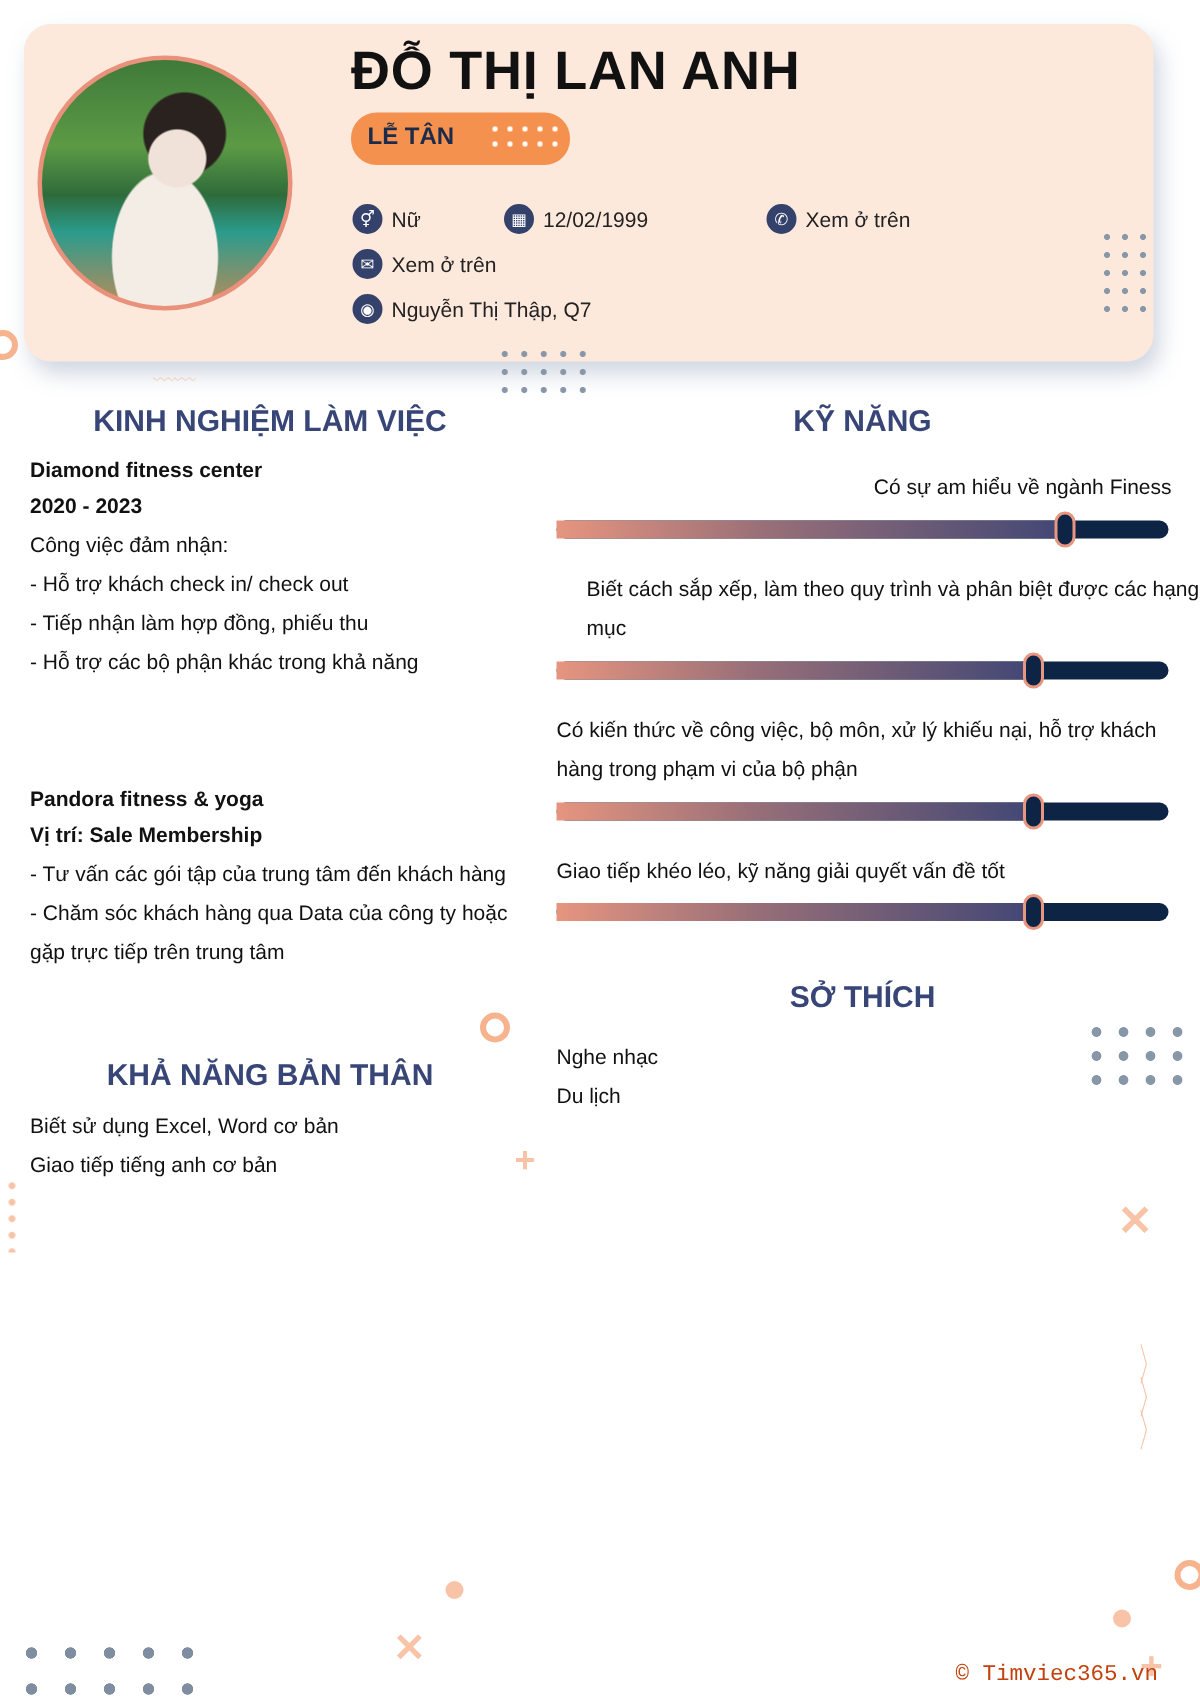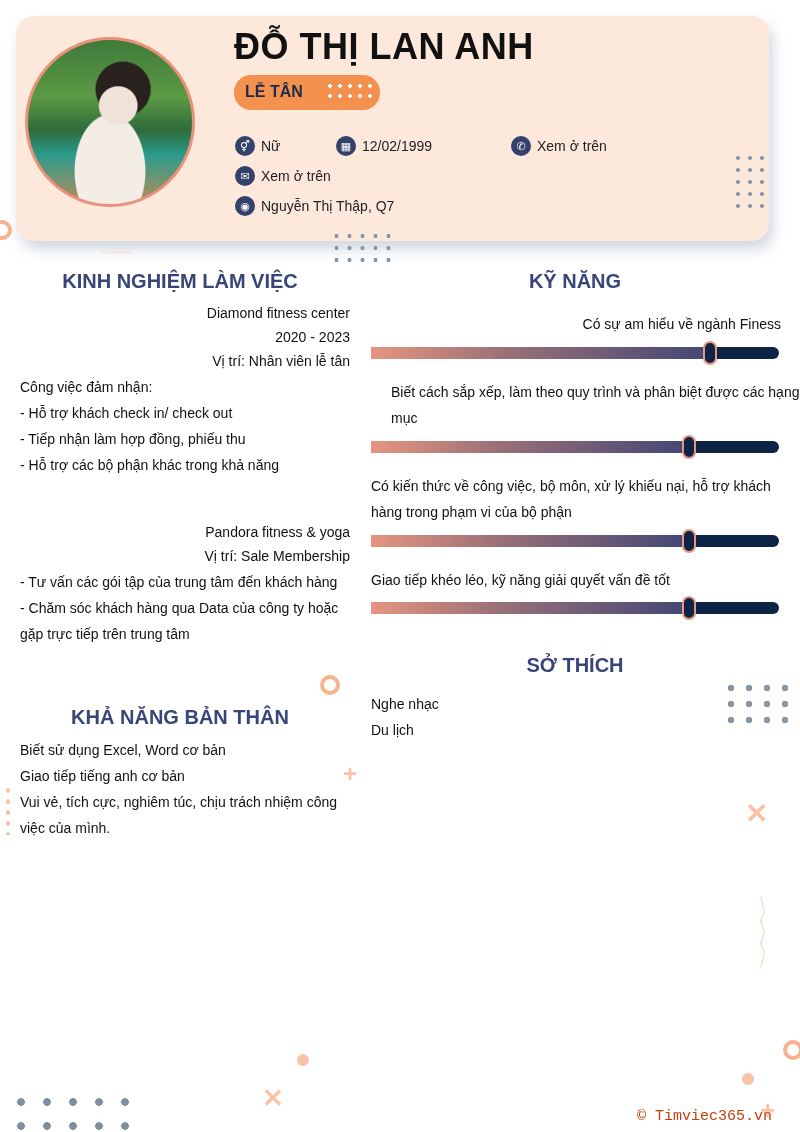--- a/index.html
+++ b/index.html
@@ -14,21 +14,21 @@
   .job-badge { position: absolute; left: 234px; top: 75px; width: 146px; height: 35px; background: #f5914f; border-radius: 17px; }
   .job-badge .label { position: absolute; left: 11px; top: 8px; font-size: 16px; font-weight: bold; color: #1c2b4a; }
   .badge-dots { position: absolute; left: 91px; top: 6px; width: 50px; height: 20px;
     background-image: radial-gradient(circle, #fff 1.6px, transparent 2px); background-size: 10px 10px; }
   .info { position: absolute; display: flex; align-items: center; font-size: 14px; color: #222; }
   .info .ic { width: 20px; height: 20px; border-radius: 50%; background: #33416b; color: #fff; font-size: 11px; display: flex; align-items: center; justify-content: center; margin-right: 6px; }
   .dots { position: absolute; background-image: radial-gradient(circle, #8797a8 1.8px, transparent 2.2px); }
   .dots-big { position: absolute; background-image: radial-gradient(circle, #7e8ea0 3.6px, transparent 4px); }
   .sec-title { position: absolute; font-size: 20px; font-weight: bold; color: #384577; text-align: center; }
   .col-text { position: absolute; font-size: 14px; line-height: 26px; color: #111; }
-  .col-text .b { font-weight: normal; text-align: right; }
+  .col-text .b { font-weight: bold; }
   .skill-label { position: absolute; left: 371px; width: 410px; font-size: 14px; line-height: 26px; color: #111; }
   .bar { position: absolute; left: 371px; width: 408px; height: 12px; border-radius: 6px; background: #0e2444; }
   .bar .fill { position: absolute; left: 0; top: 0; height: 12px; background: linear-gradient(90deg, #e6957f, #9a7078 40%, #414775 100%); }
   .bar .knob { position: absolute; top: -6px; width: 14px; height: 24px; border-radius: 7px; background: #0e2444; border: 2px solid #e8967f; }
   .deco { position: absolute; color: #f8c3a6; }
   .footer { position: absolute; right: 28px; top: 1108px; font-family: "Liberation Mono", monospace; font-size: 15px; color: #c2410c; }
 </style>
 </head>
 <body>
 
@@ -63,40 +63,38 @@
 
 <div class="dots" style="left:732px;top:152px;width:32px;height:56px;background-size:12px 12px;"></div>
 <div class="dots" style="left:330px;top:230px;width:66px;height:34px;background-size:13px 12px;"></div>
 <div class="deco" style="left:-8px;top:220px;width:20px;height:20px;border:4px solid #f6b38e;border-radius:50%;"></div>
 <div class="deco" style="left:102px;top:238px;font-size:16px;letter-spacing:-2px;">﹏﹏</div>
 
 <div class="sec-title" style="left:20px;top:270px;width:320px;">KINH NGHIỆM LÀM VIỆC</div>
 <div class="col-text" style="left:20px;top:300px;width:330px;">
   <div class="b">Diamond fitness center</div>
   <div class="b" style="margin-top:-2px;">2020 - 2023</div>
-  <div class="b" style="margin-top:-2px;">Vị trí: Nhân viên lễ tân</div>
   <div>Công việc đảm nhận:</div>
   <div>- Hỗ trợ khách check in/ check out</div>
   <div>- Tiếp nhận làm hợp đồng, phiếu thu</div>
   <div>- Hỗ trợ các bộ phận khác trong khả năng</div>
 </div>
 <div class="col-text" style="left:20px;top:519px;width:330px;">
   <div class="b">Pandora fitness &amp; yoga</div>
   <div class="b" style="margin-top:-2px;">Vị trí: Sale Membership</div>
   <div>- Tư vấn các gói tập của trung tâm đến khách hàng</div>
   <div>- Chăm sóc khách hàng qua Data của công ty hoặc gặp trực tiếp trên trung tâm</div>
 </div>
 
 <div class="deco" style="left:320px;top:675px;width:20px;height:20px;border:4px solid #f6b38e;border-radius:50%;"></div>
 
 <div class="sec-title" style="left:20px;top:706px;width:320px;">KHẢ NĂNG BẢN THÂN</div>
 <div class="col-text" style="left:20px;top:737px;width:330px;">
   <div>Biết sử dụng Excel, Word cơ bản</div>
   <div>Giao tiếp tiếng anh cơ bản</div>
-  <div>Vui vẻ, tích cực, nghiêm túc, chịu trách nhiệm công việc của mình.</div>
 </div>
 <div class="deco" style="left:343px;top:760px;font-size:24px;font-weight:bold;">+</div>
 <div style="position:absolute;left:5px;top:785px;width:6px;height:50px;background-image:radial-gradient(circle,#f8c3a6 2px,transparent 2.5px);background-size:6px 11px;"></div>
 
 <div class="sec-title" style="left:371px;top:270px;width:408px;">KỸ NĂNG</div>
 
 <div class="skill-label" style="top:311px;text-align:right;">Có sự am hiểu về ngành Finess</div>
 <div class="bar" style="top:347px;">
   <div class="fill" style="width:83%;"></div>
   <div class="knob" style="left:calc(83% - 7px);"></div>

